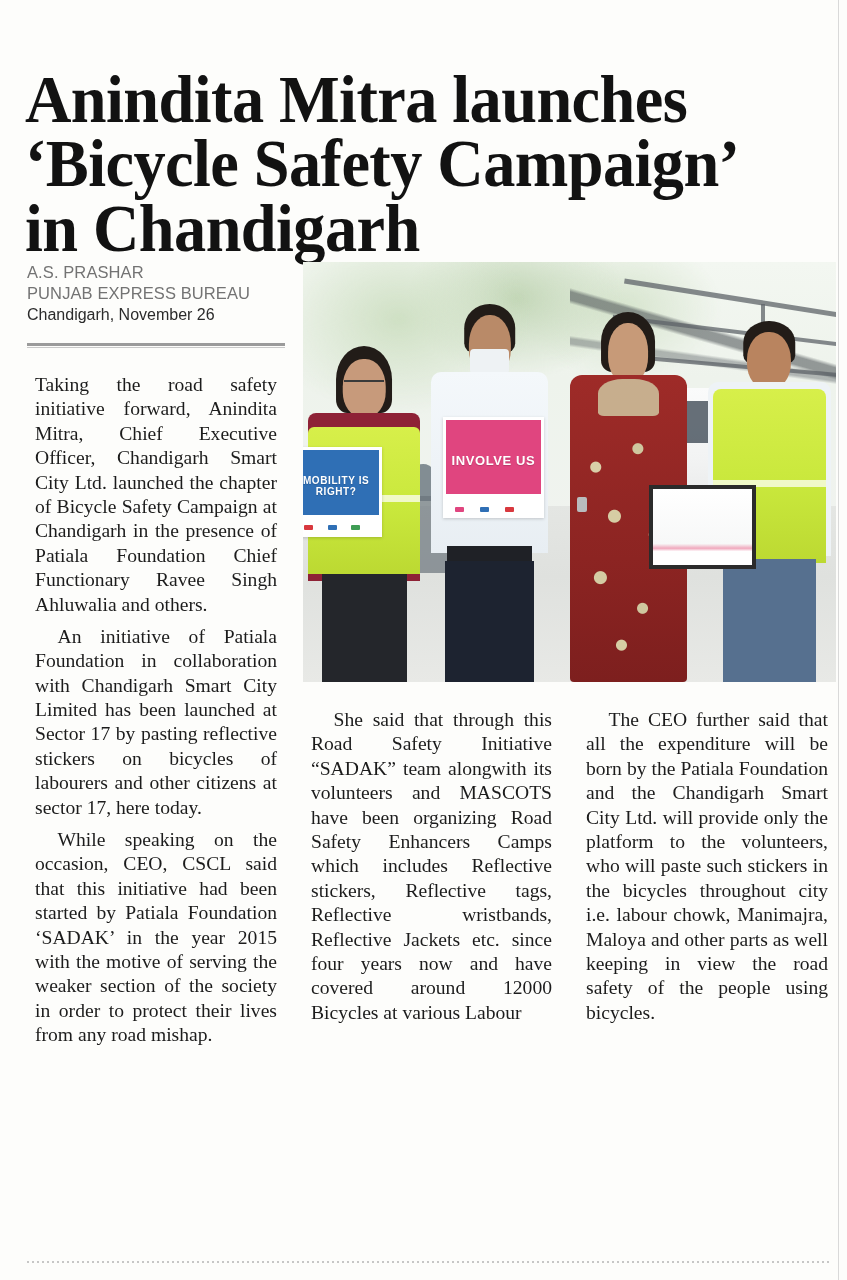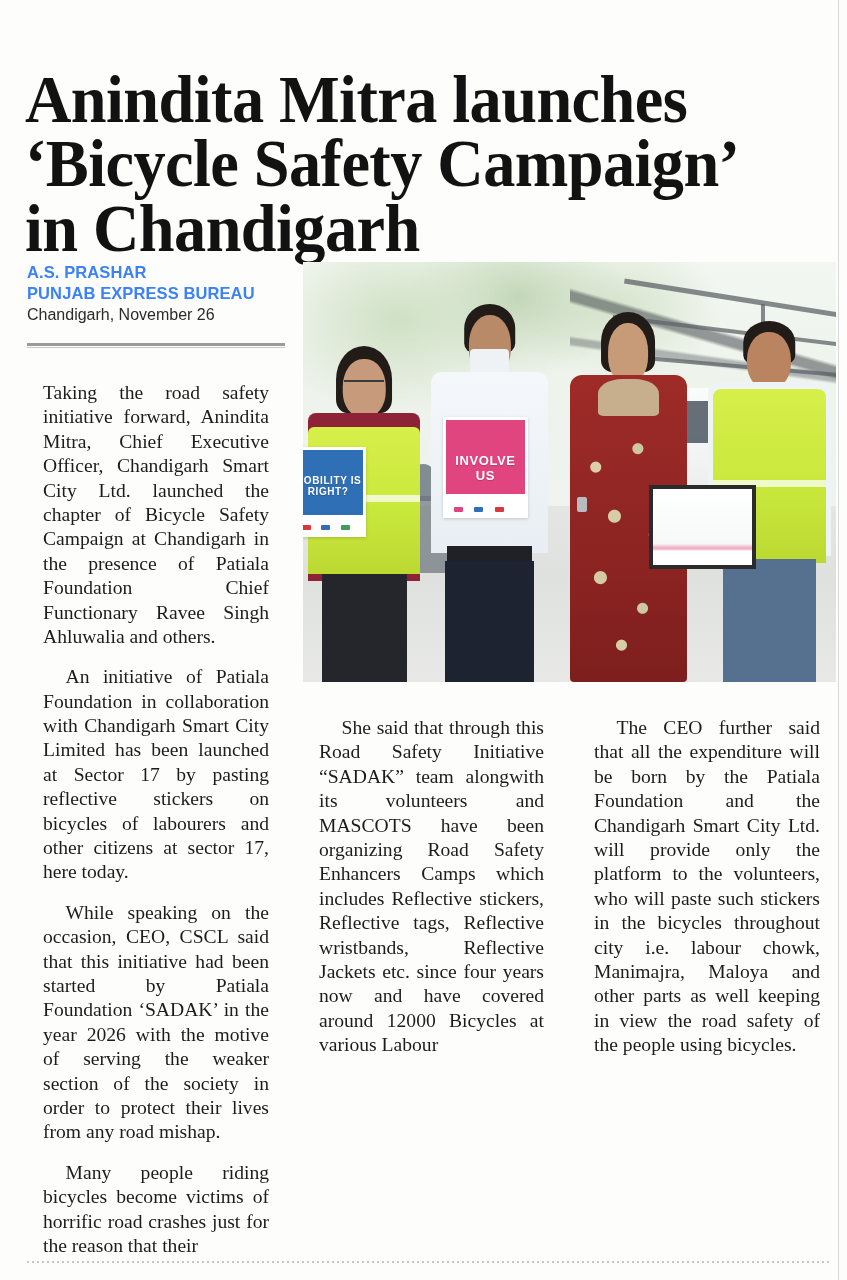--- a/index.html
+++ b/index.html
@@ -64,25 +64,25 @@
   
   .byline {
     position: absolute;
     left: 27px;
     top: 262px;
     width: 258px;
     font-family: "Liberation Sans", "DejaVu Sans", sans-serif;
   }
   .byline .reporter,
   .byline .bureau {
-    font-weight: bold;
+    font-weight: normal;
     font-size: 16.5px;
     line-height: 1.28;
     letter-spacing: 0.1px;
-    color: #3b82f6;
+    color: #737373;
   }
   .byline .dateline {
     font-size: 16px;
     line-height: 1.3;
     color: #2b2b2b;
     padding-top: 1px;
   }
   .byline-rule {
     position: absolute;
     left: 27px;
@@ -162,20 +162,21 @@
     background: rgba(255,255,255,.72);
   }
   .legs { position: absolute; left: 12%; width: 76%; bottom: 0; }
 
   
   .placard {
     position: absolute;
     border: 3px solid #ffffff;
     box-shadow: 0 1px 3px rgba(0,0,0,.18);
     overflow: hidden;
+    padding-left: 16px;
   }
   .placard-strip {
     position: absolute; left: 0; bottom: 0; width: 100%; height: 22%;
     background: #ffffff;
   }
   .placard-text {
     position: absolute; left: 0; right: 0; top: 34%;
     text-align: center;
     color: #ffffff;
     font-family: "Liberation Sans", "DejaVu Sans", sans-serif;
@@ -205,21 +206,21 @@
   .col {
     position: absolute;
     font-family: "Liberation Serif", "DejaVu Serif", serif;
     font-size: 19.6px;
     line-height: 1.245;
     text-align: justify;
     color: #1c1c1c;
     hyphens: auto;
     -webkit-hyphens: auto;
   }
-  .col p { margin: 16px; text-indent: 1.15em; }
+  .col p { margin: 8px; text-indent: 1.15em; }
   .col p.first { text-indent: 0; }
 
   #col1 { left: 27px;  top: 365px; width: 258px; height: 890px; }
   #col2 { left: 303px; top: 700px; width: 257px; height: 556px; }
   #col3 { left: 578px; top: 700px; width: 258px; height: 556px; }
 </style>
 </head>
 <body>
 
 <div id="page">
@@ -325,22 +326,21 @@
       <div class="frame" style="left:65%; top:53%; width:20%; height:20%;">
         <div class="frame-inner"></div>
       </div>
 
     </div>
   </figure>
 
   <div class="col" id="col1">
     <p class="first">Taking the road safety initiative forward, Anindita Mitra, Chief Executive Officer, Chandigarh Smart City Ltd. launched the chapter of Bicycle Safety Campaign at Chandigarh in the presence of Patiala Foundation Chief Functionary Ravee Singh Ahluwalia and others.</p>
     <p>An initiative of Patiala Foundation in collaboration with Chandigarh Smart City Limited has been launched at Sector 17 by pasting reflective stickers on bicycles of labourers and other citizens at sector 17, here today.</p>
-    <p>While speaking on the occasion, CEO, CSCL said that this initiative had been started by Patiala Foundation ‘SADAK’ in the year 2026 with the motive of serving the weaker section of the society in order to protect their lives from any road mishap.</p>
-    <p>Many people riding bicycles become victims of horrific road crashes just for the reason that their</p>
+    <p>While speaking on the occasion, CEO, CSCL said that this initiative had been started by Patiala Foundation ‘SADAK’ in the year 2015 with the motive of serving the weaker section of the society in order to protect their lives from any road mishap.</p>
   </div>
 
   <div class="col" id="col2">
     <p>She said that through this Road Safety Initiative “SADAK” team alongwith its volunteers and MASCOTS have been organizing Road Safety Enhancers Camps which includes Reflective stickers, Reflective tags, Reflective wristbands, Reflective Jackets etc. since four years now and have covered around 12000 Bicycles at various Labour</p>
   </div>
 
   <div class="col" id="col3">
     <p>The CEO further said that all the expenditure will be born by the Patiala Foundation and the Chandigarh Smart City Ltd. will provide only the platform to the volunteers, who will paste such stickers in the bicycles throughout city i.e. labour chowk, Manimajra, Maloya and other parts as well keeping in view the road safety of the people using bicycles.</p>
   </div>
 

